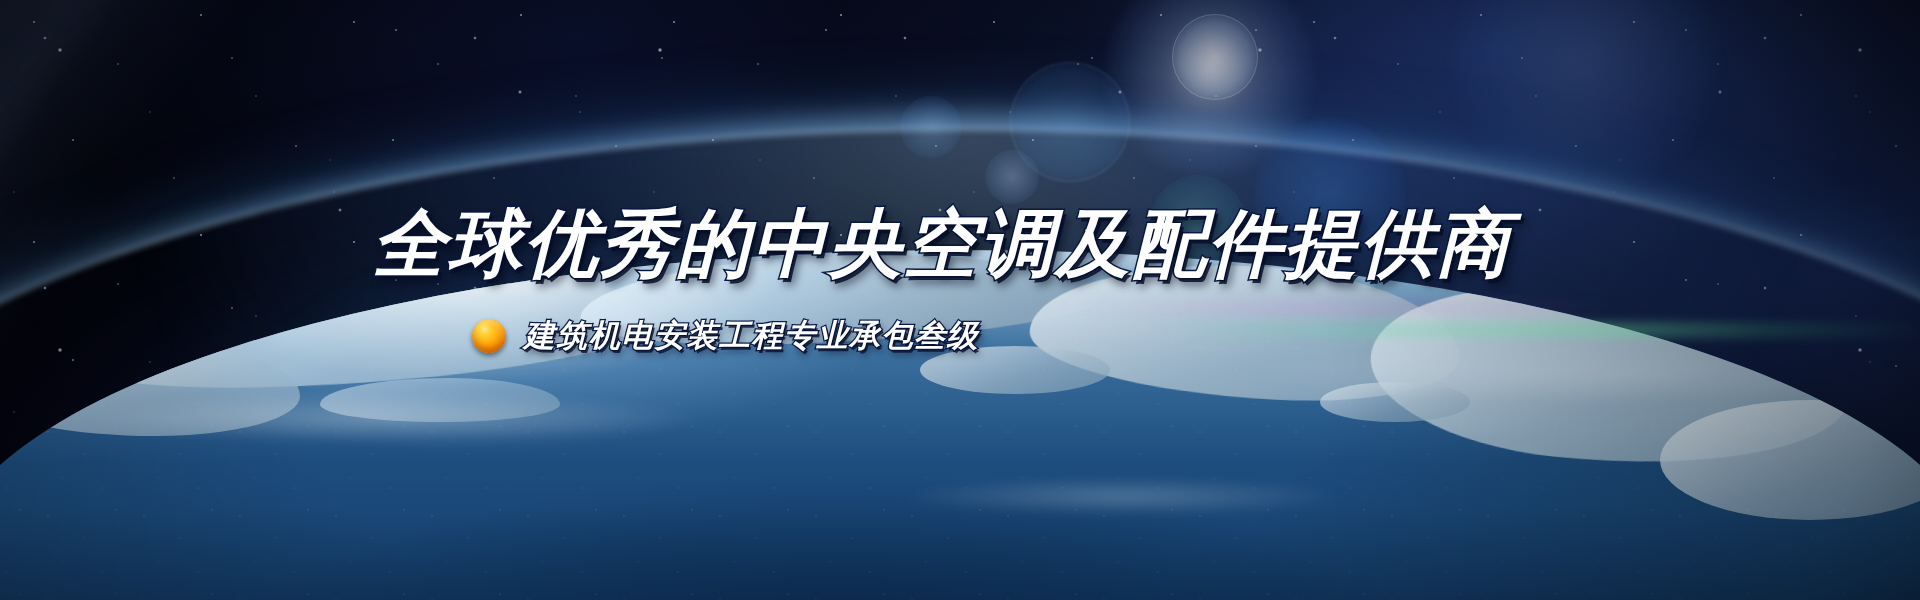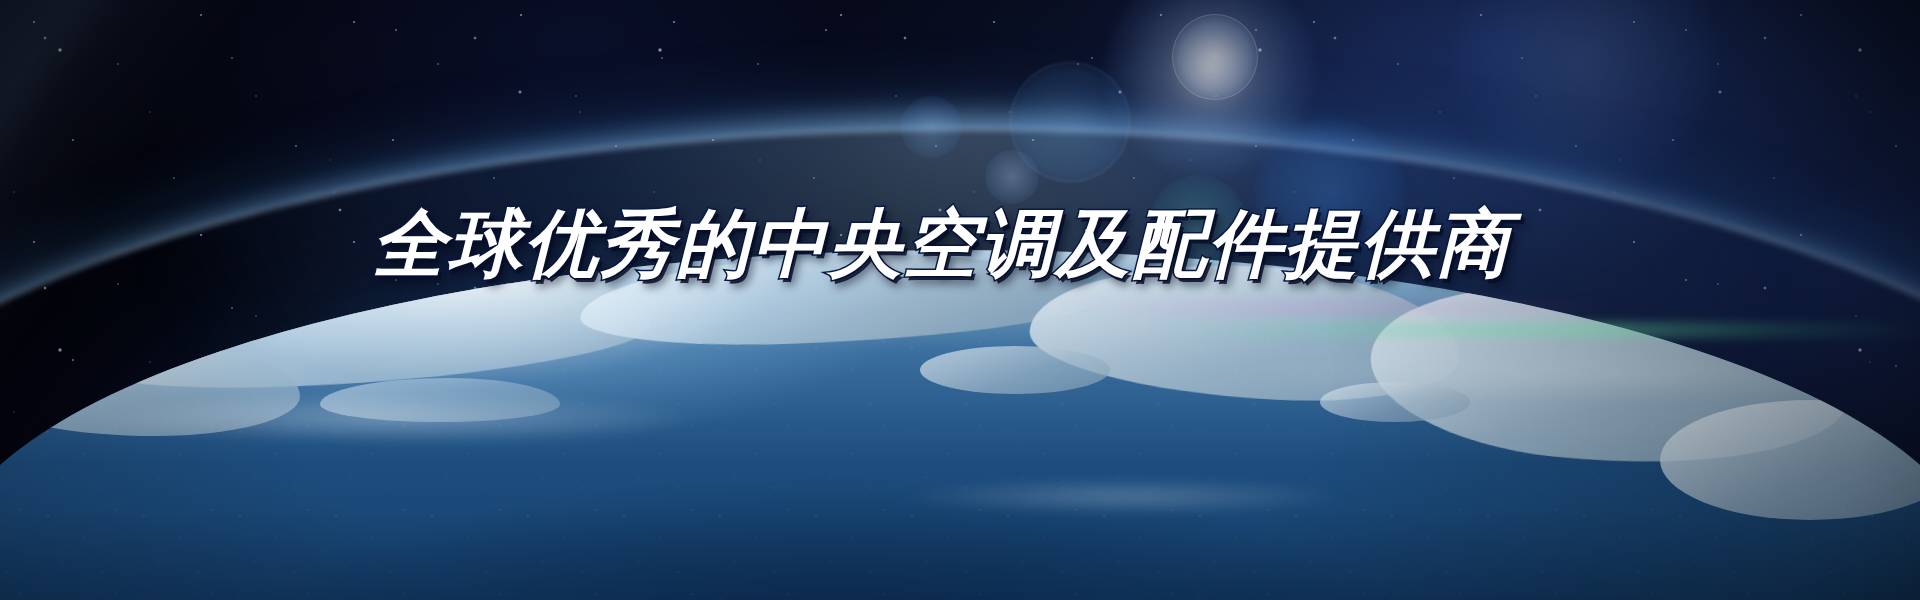--- a/index.html
+++ b/index.html
@@ -388,17 +388,21 @@
   <div class="flare f6"></div>
 
   <div class="vignette"></div>
 
   <div class="copy">
 
     <div class="headline">全球优秀的中央空调及配件提供商</div>
 
     <div class="bullets">
 
+      <div class="bullet-row">
+        <span class="bullet-dot"></span>
+        <span class="bullet-text">建筑机电安装工程专业承包叁级</span>
+      </div>
 
 
     </div>
   </div>
 </div>
 
 </body></html>

